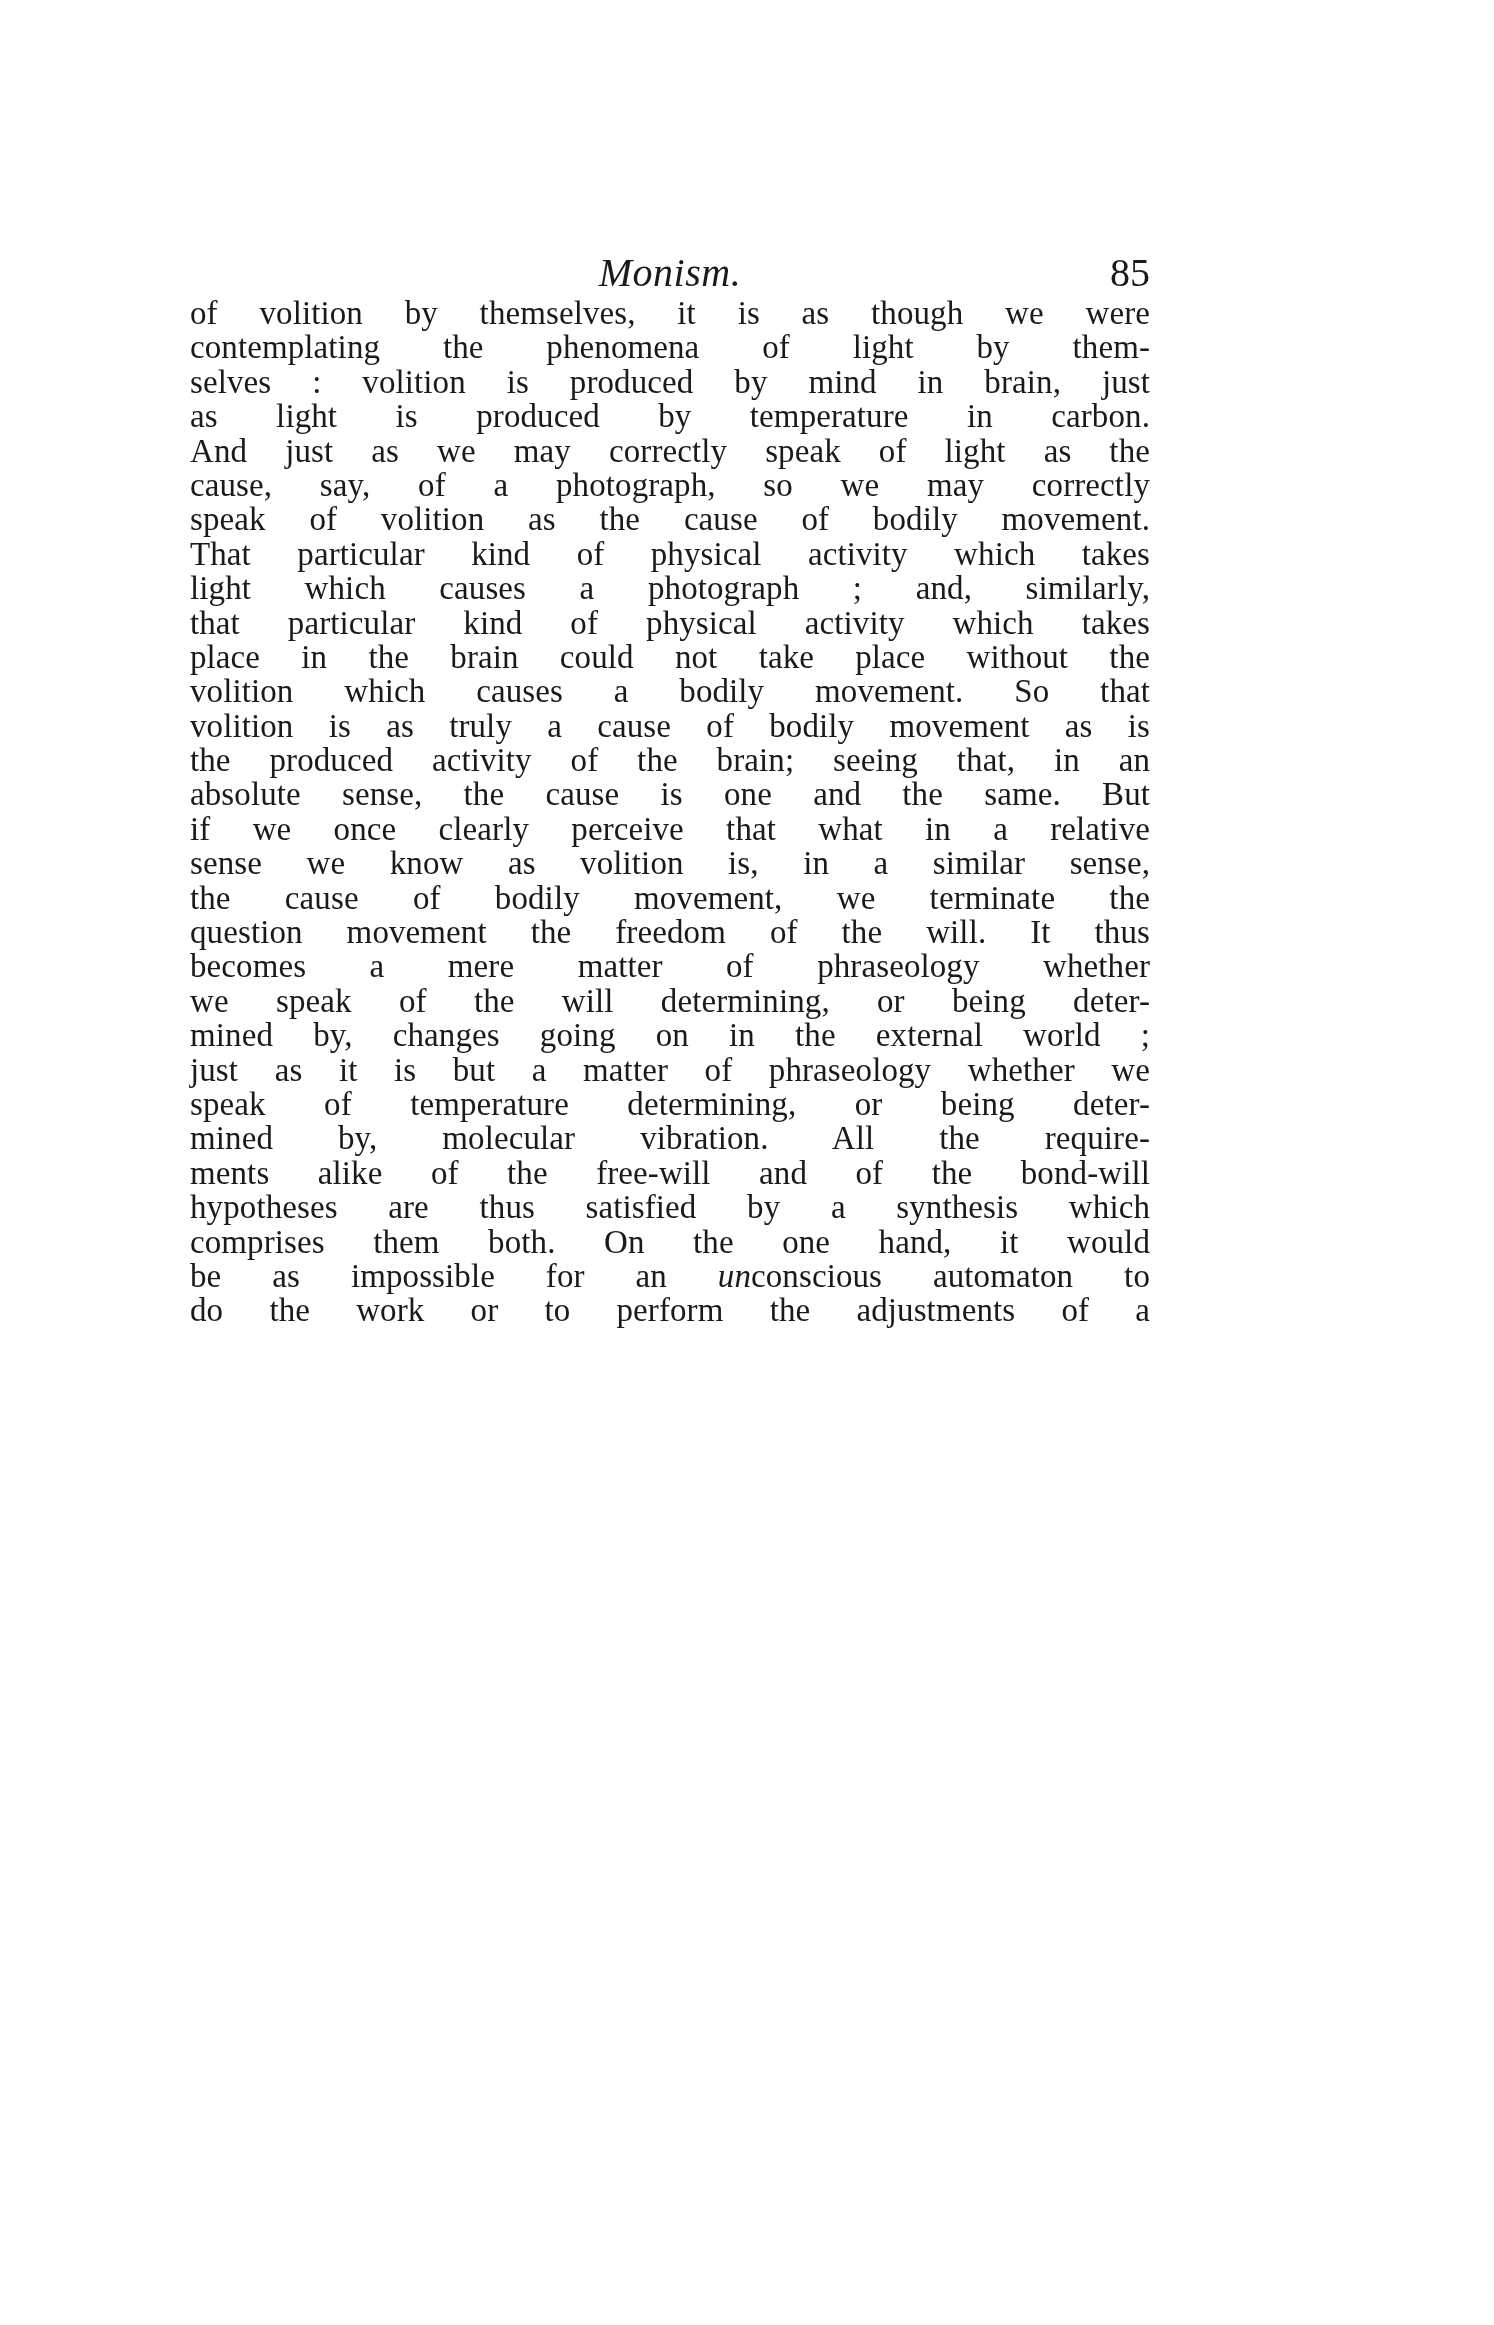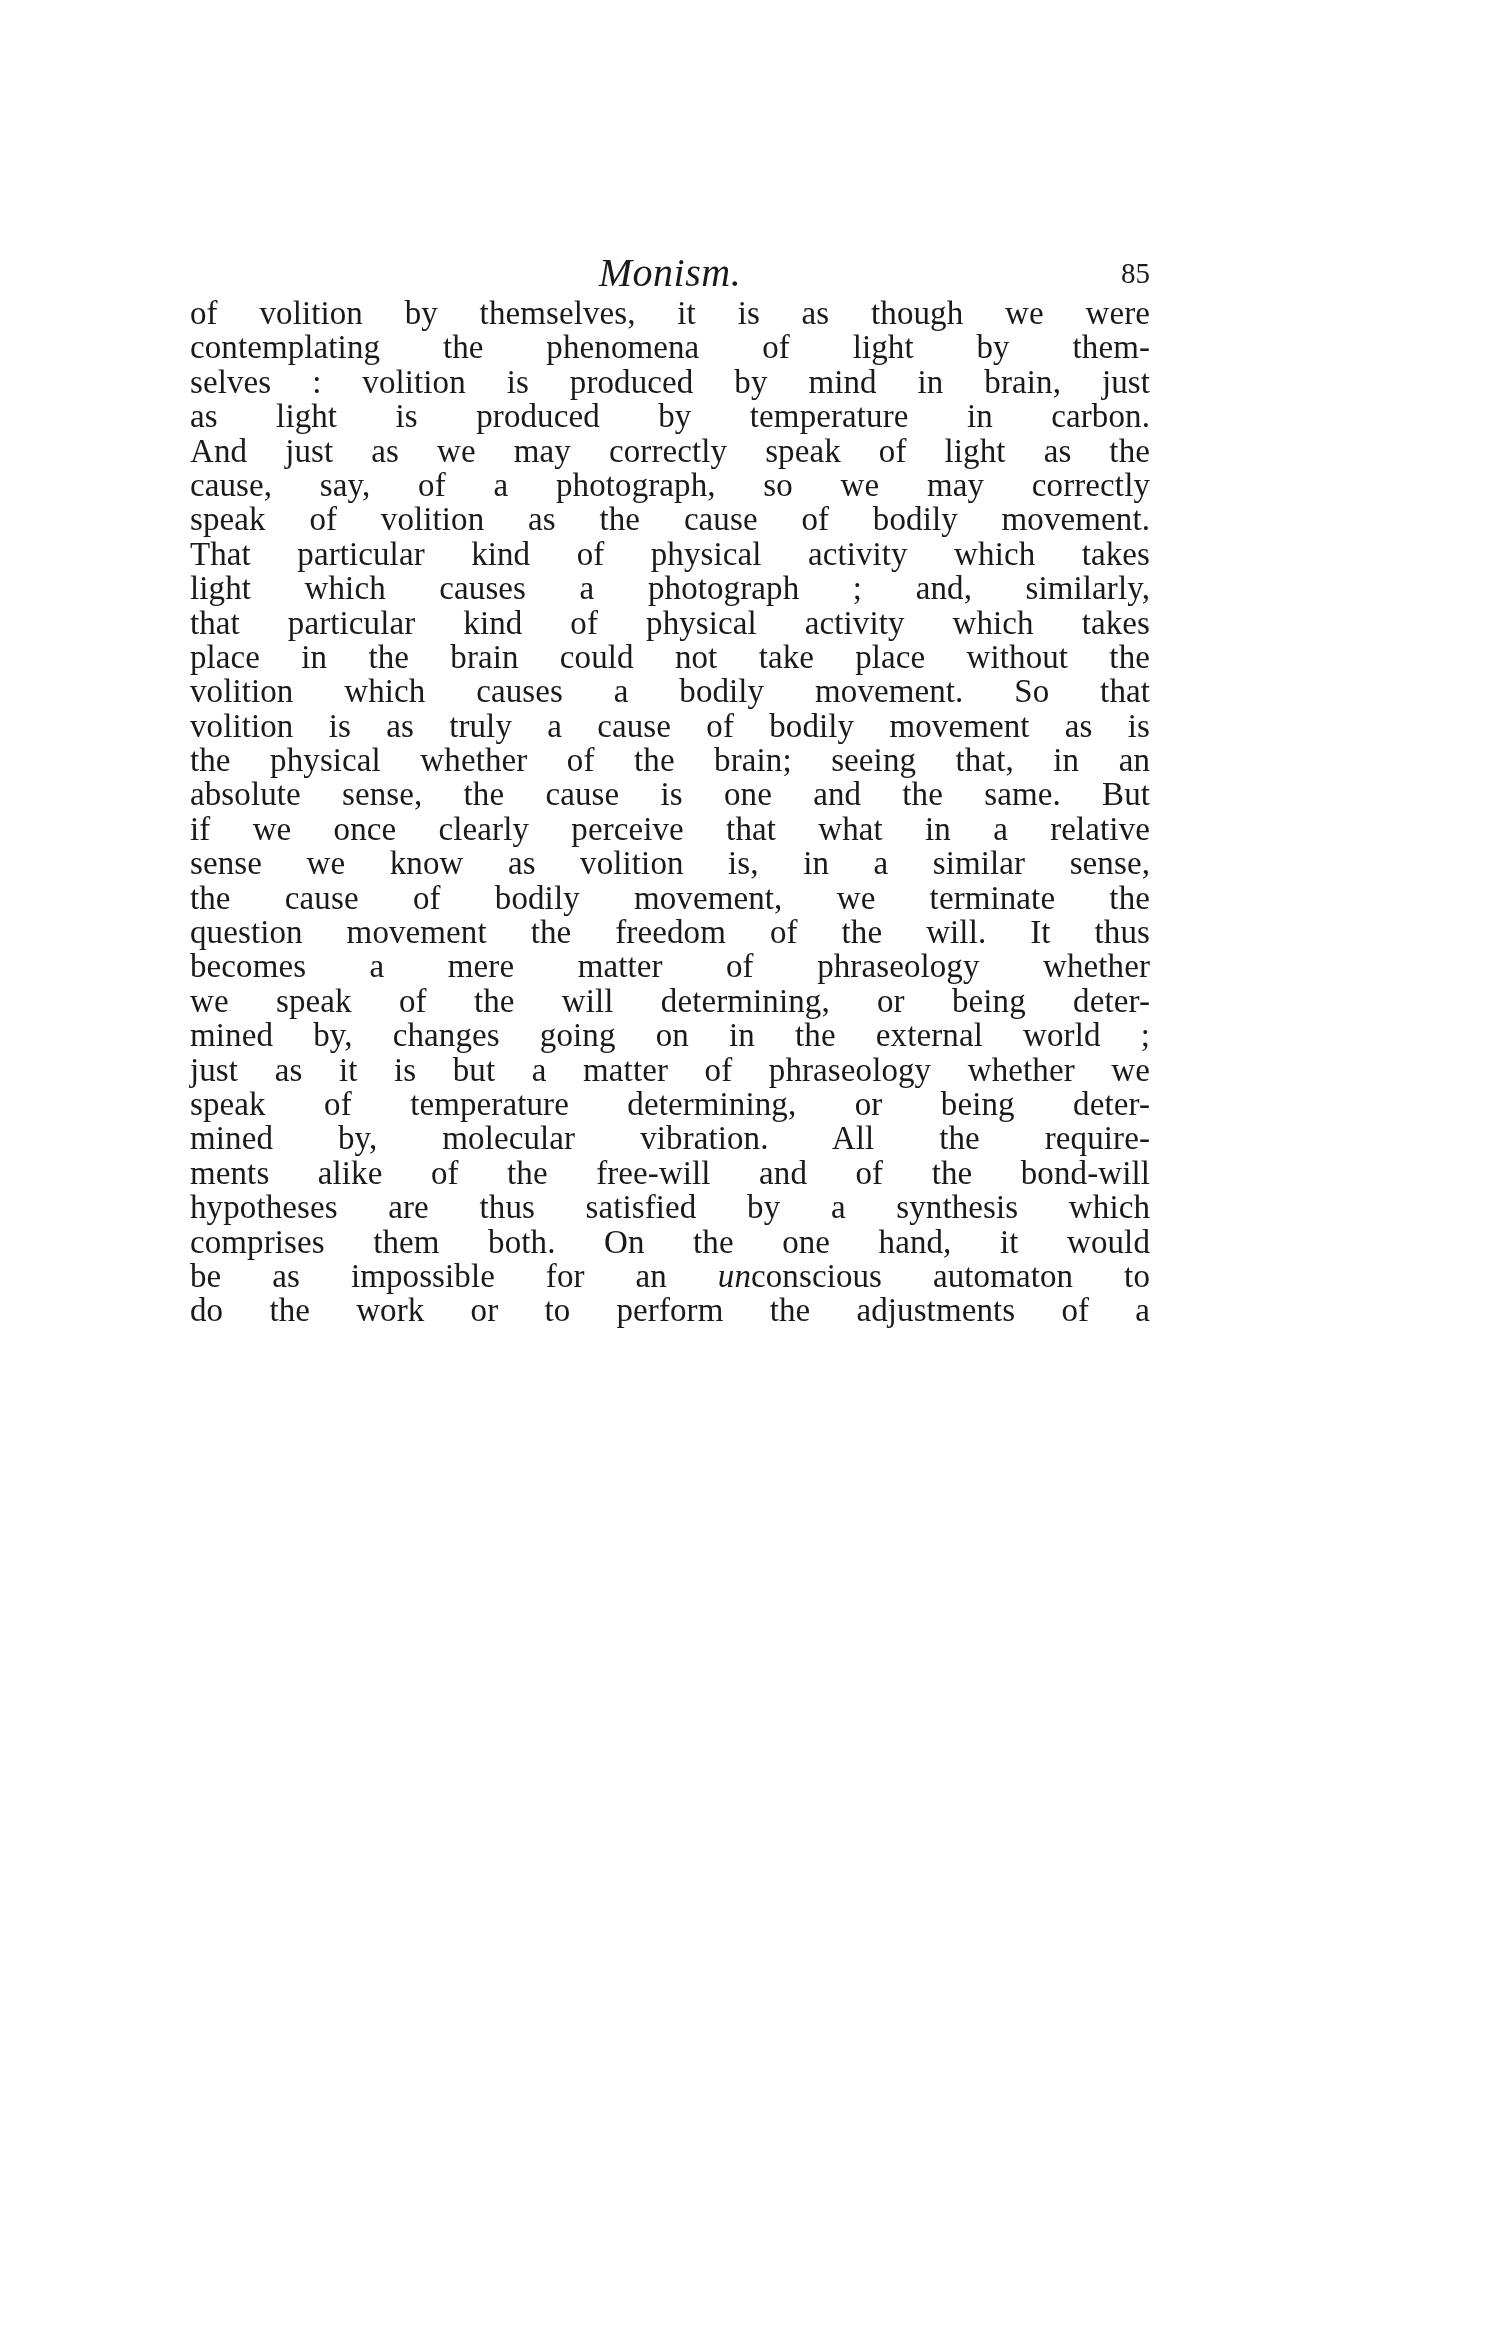--- a/index.html
+++ b/index.html
@@ -35,21 +35,21 @@
       width: 960px;
       text-align: center;
       font-style: italic;
       font-size: 40px;
       line-height: 50px;
       letter-spacing: 0.5px;
     }
     .folio {
       position: absolute;
       right: 0;
-      font-size: 29px;
+      font-size: 40px;
       line-height: 50px;
     }
     .body-text {
       position: absolute;
       top: 296px;
       left: 190px;
       width: 960px;
     }
     .line {
       display: block;
@@ -84,21 +84,21 @@
     <span class="line">as light is produced by temperature in carbon.</span>
     <span class="line">And just as we may correctly speak of light as the</span>
     <span class="line">cause, say, of a photograph, so we may correctly</span>
     <span class="line">speak of volition as the cause of bodily movement.</span>
     <span class="line">That particular kind of physical activity which takes</span>
     <span class="line">light which causes a photograph ; and, similarly,</span>
     <span class="line">that particular kind of physical activity which takes</span>
     <span class="line">place in the brain could not take place without the</span>
     <span class="line">volition which causes a bodily movement.   So that</span>
     <span class="line">volition is as truly a cause of bodily movement as is</span>
-    <span class="line">the physical whether of the brain;  seeing that, in an</span>
+    <span class="line">the produced activity of the brain;  seeing that, in an</span>
     <span class="line">absolute sense, the cause is one and the same.   But</span>
     <span class="line">if we once clearly perceive that what in a relative</span>
     <span class="line">sense we know as volition is, in a similar sense,</span>
     <span class="line">the cause of bodily movement, we terminate the</span>
     <span class="line">question movement the freedom of the will.   It thus</span>
     <span class="line">becomes a mere matter of phraseology whether</span>
     <span class="line">we speak of the will determining, or being deter-</span>
     <span class="line">mined by, changes going on in the external world ;</span>
     <span class="line">just as it is but a matter of phraseology whether we</span>
     <span class="line">speak of temperature determining, or being deter-</span>

